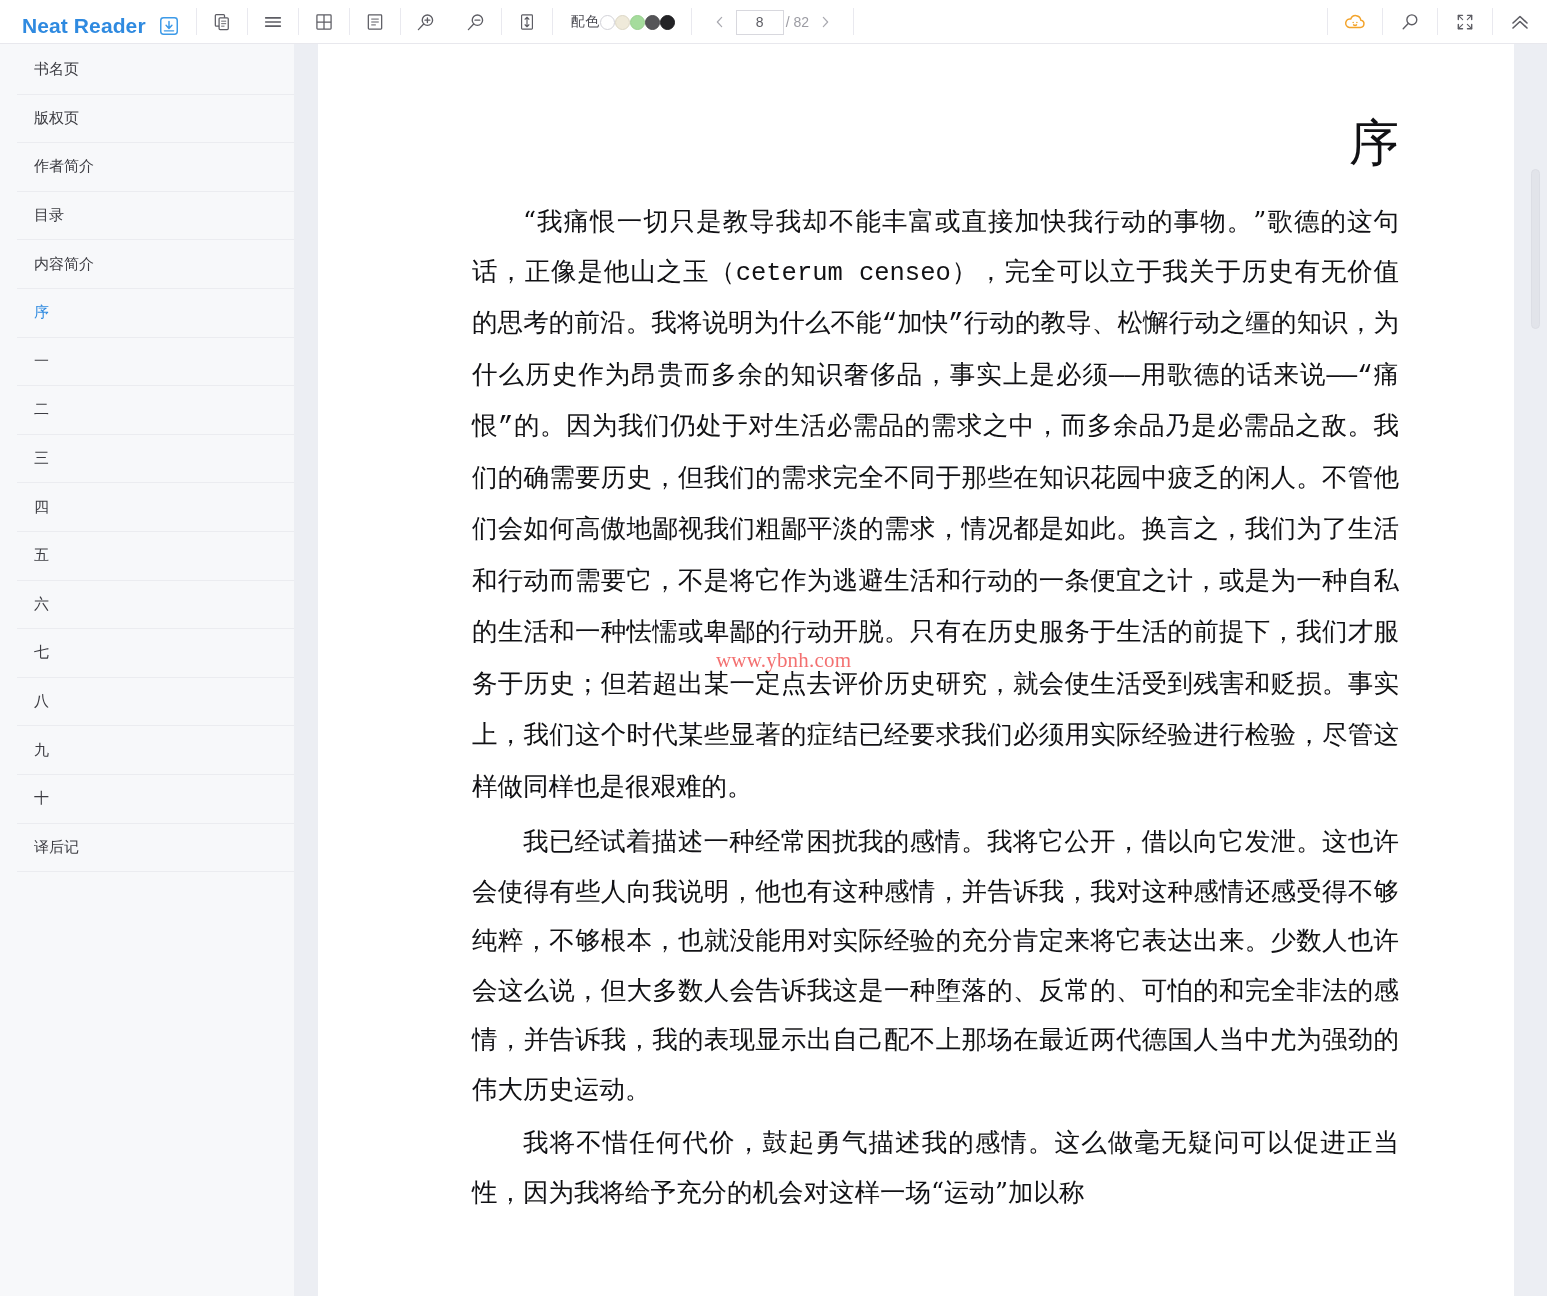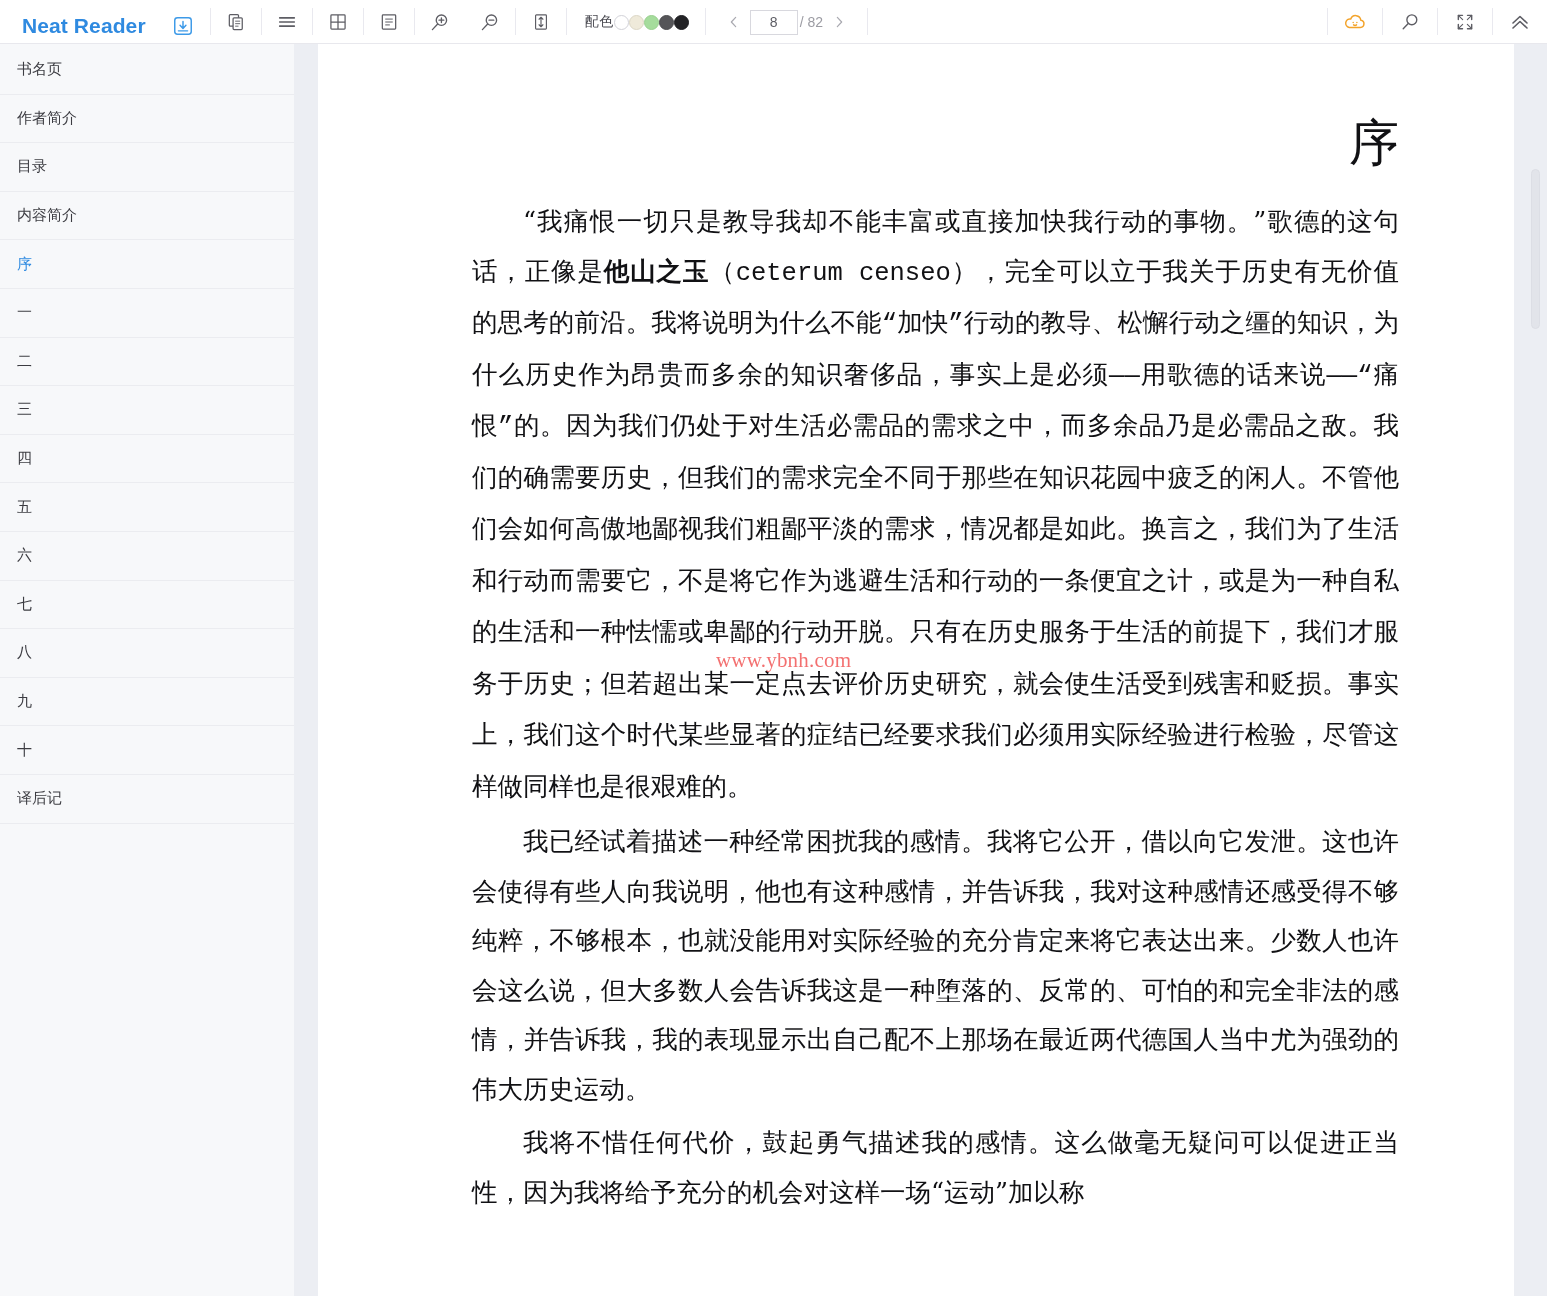--- a/index.html
+++ b/index.html
@@ -15,21 +15,21 @@
   #toolbar {
     height: 44px; min-height: 44px;
     display: flex; align-items: stretch;
     background: #ffffff;
     border-bottom: 1px solid #e8e8ed;
     position: relative; z-index: 5;
   }
   .tb-sep { width: 1px; background: #e9e9ef; margin: 8px 0; flex: 0 0 1px; }
 
   .brand {
-    display: flex; align-items: center; gap: 24px;
+    display: flex; align-items: center; gap: 10px;
     padding: 9px 14px 0 22px; height: 100%;
   }
   .brand-name {
     color: #2f8ae0; font-size: 21px; font-weight: bold;
     letter-spacing: .1px; white-space: nowrap;
   }
   .brand-dl { display: flex; align-items: center; justify-content: center; width: 26px; height: 26px; }
 
   .tb-btn {
     width: 50px; height: 44px;
@@ -67,20 +67,21 @@
 
   
   #body { flex: 1 1 auto; display: flex; min-height: 0; position: relative; background:#fff; }
 
   
   #sidebar {
     width: 294px; min-width: 294px; height: 100%;
     background: #f7f8fa;
     overflow: hidden;
     padding-top: 2px;
+    padding-left: 17px;
   }
   .toc-item {
     height: 48.6px;
     display: flex; align-items: center;
     padding: 0 18px 0 17px;
     font-size: 15px; color: #3c3c42;
     border-bottom: 1px solid #ebecf0;
     cursor: pointer; white-space: nowrap;
   }
   .toc-item.active { color: #2f8ae0; }
@@ -108,21 +109,21 @@
     font-family: "DejaVu Serif", "Liberation Serif", serif;
     font-size: 25.5px;
     line-height: 49.5px;
     color: #111114;
     text-align: justify;
     text-align-last: left;
     text-indent: 2em;
     margin: 0 0 4px 0;
     word-break: break-all;
   }
-  .para .bold { font-weight: bold; }
+  .para .bold { font-weight: normal; }
   .para .lat { font-family: Liberation Mono, monospace; }
 
   
   .watermark {
     position: absolute;
     left: 398px; top: 604px;
     font-size: 21px; color: #ef3a3a; opacity: .72;
     font-family: "Liberation Serif", serif;
     letter-spacing: .2px; pointer-events: none;
     white-space: nowrap;
@@ -294,20 +295,23 @@
 
   </div>
 
   <div id="body">
 
     <div id="sidebar">
       <div class="toc-item">
           <span>书名页</span>
         </div>
       <div class="toc-item">
+          <span>版权页</span>
+        </div>
+      <div class="toc-item">
           <span>作者简介</span>
         </div>
       <div class="toc-item">
           <span>目录</span>
         </div>
       <div class="toc-item">
           <span>内容简介</span>
         </div>
       <div class="toc-item active">
           <span>序</span>

